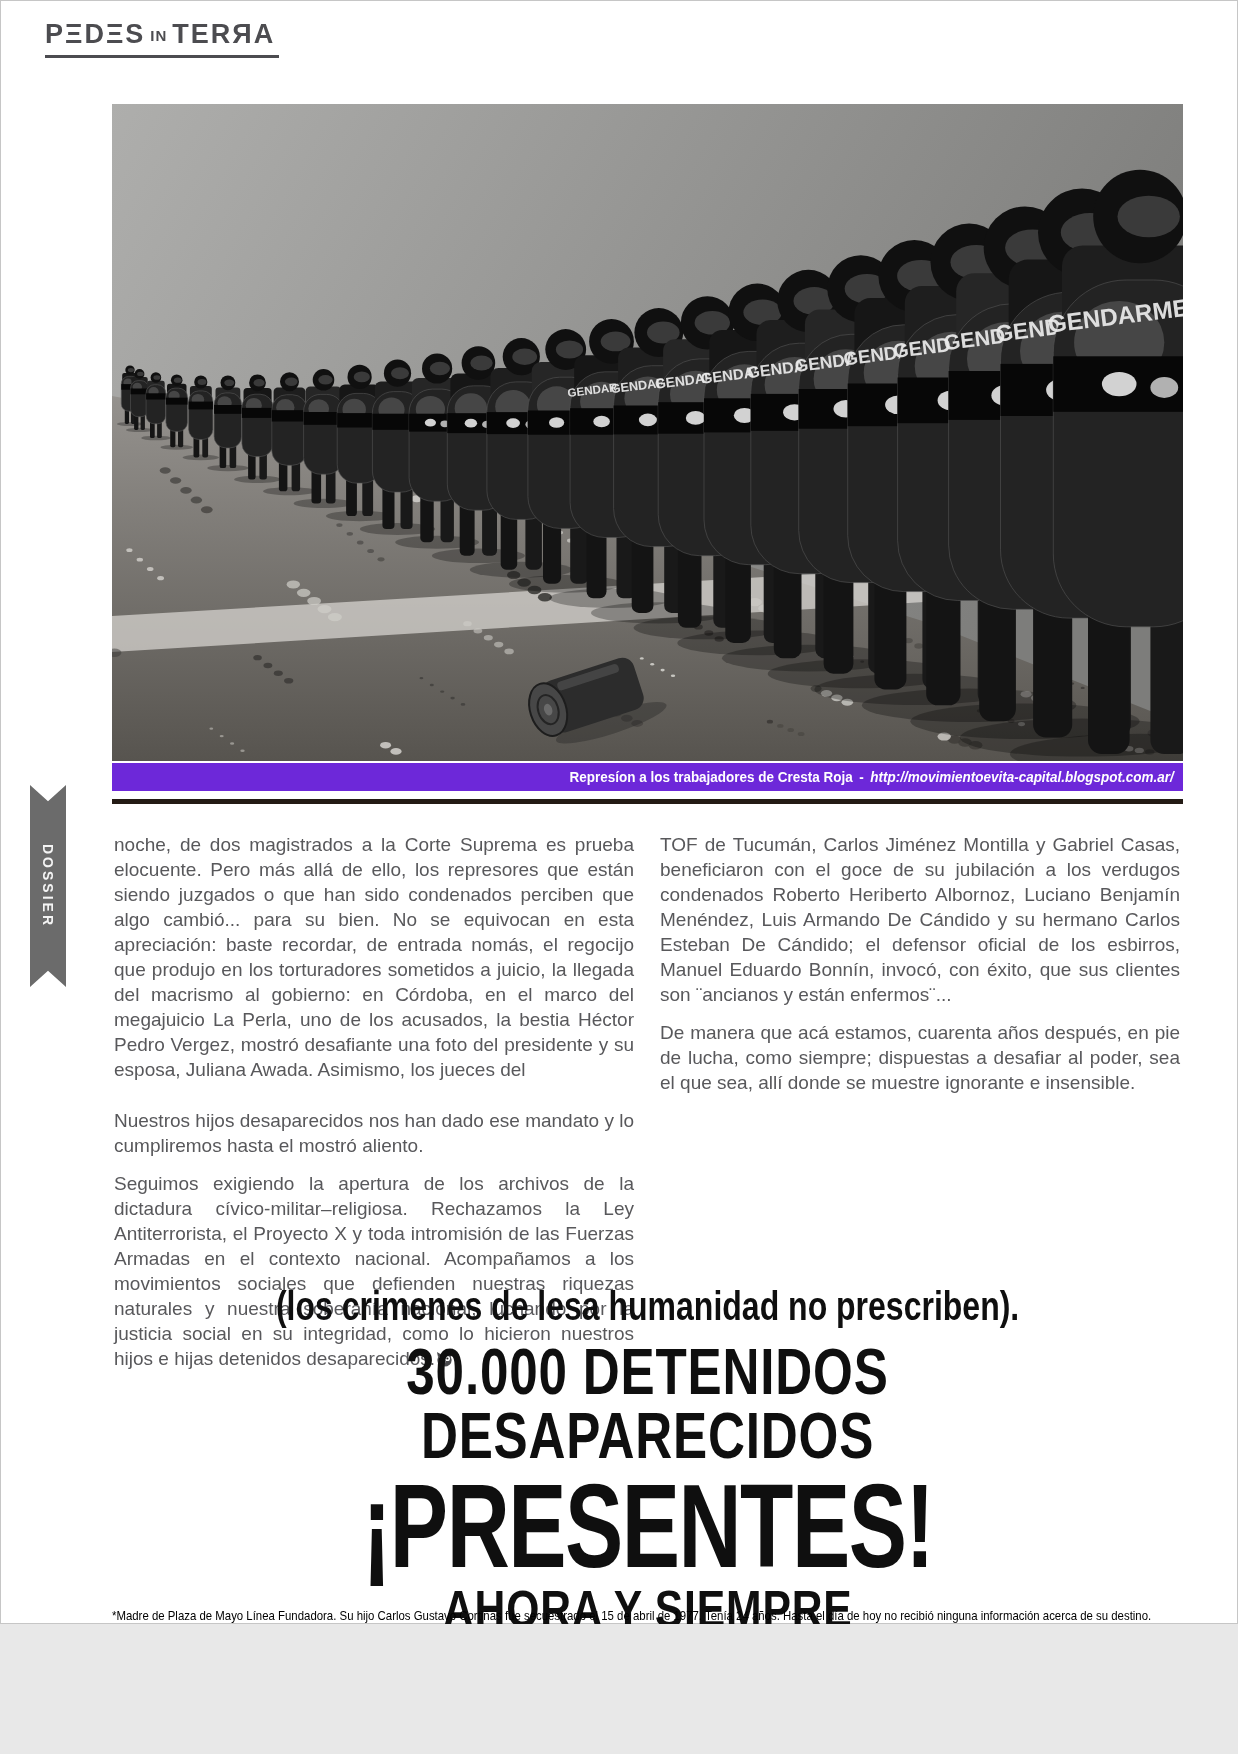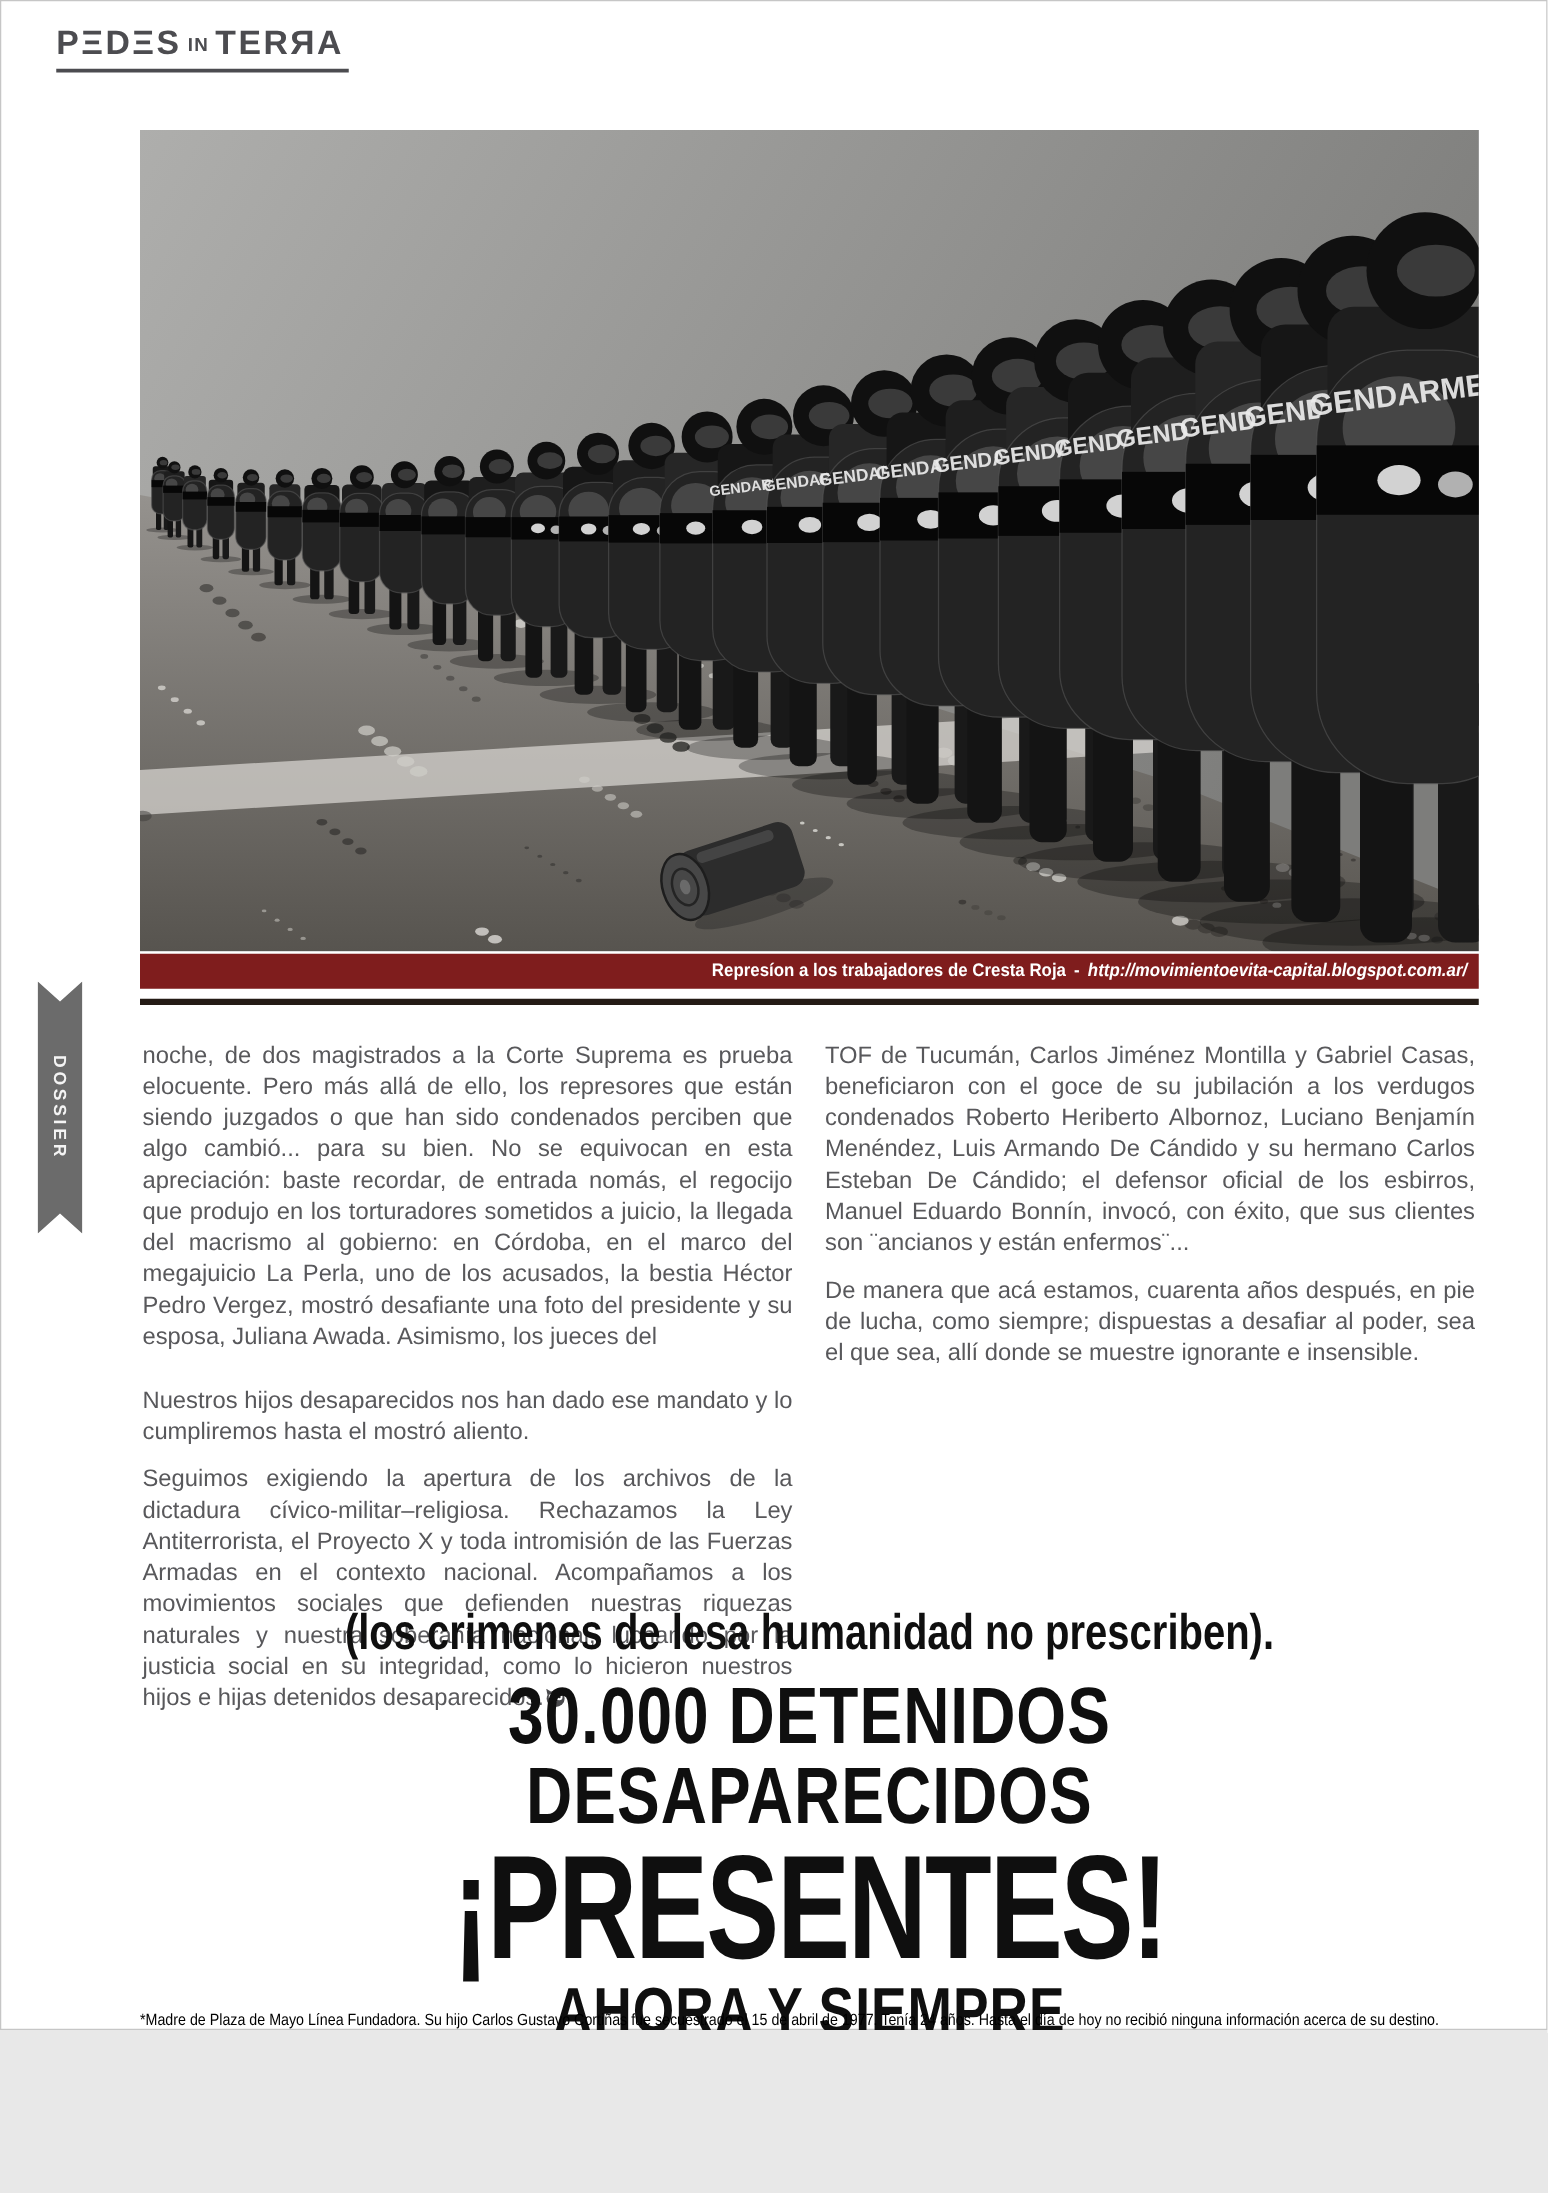--- a/index.html
+++ b/index.html
@@ -22,21 +22,21 @@
     display:flex;align-items:center;justify-content:center;
   }
   .ribbon span{
     writing-mode:vertical-rl;color:#f4f4f4;font-weight:bold;font-size:14px;letter-spacing:3px;
   }
   
   .content{position:absolute;left:112px;top:104px;width:1071px;}
   .photo{position:absolute;top:0;left:0;width:1071px;height:657px;background:#8a8a8a;overflow:hidden;}
   .photo svg{display:block;}
   .caption-bar{
-    position:absolute;top:659px;left:0;width:1071px;height:28px;background:#7f1d1d;
+    position:absolute;top:659px;left:0;width:1071px;height:28px;background:#6d28d9;
     display:flex;align-items:center;justify-content:flex-end;gap:7px;
     color:#ffffff;font-size:14.5px;font-weight:bold;padding:0;box-sizing:border-box;
   }
   .caption-bar .inner{display:flex;gap:7px;align-items:center;transform:scaleX(.93);transform-origin:100% 50%;margin-right:9px;white-space:nowrap;}
   .caption-url{font-style:italic;}
   .rule{position:absolute;top:695px;left:0;width:1071px;height:5px;background:#241b15;}
   
   .columns{
     position:absolute;top:728px;left:2px;width:1066px;
     display:grid;grid-template-columns:repeat(2,1fr);column-gap:26px;

